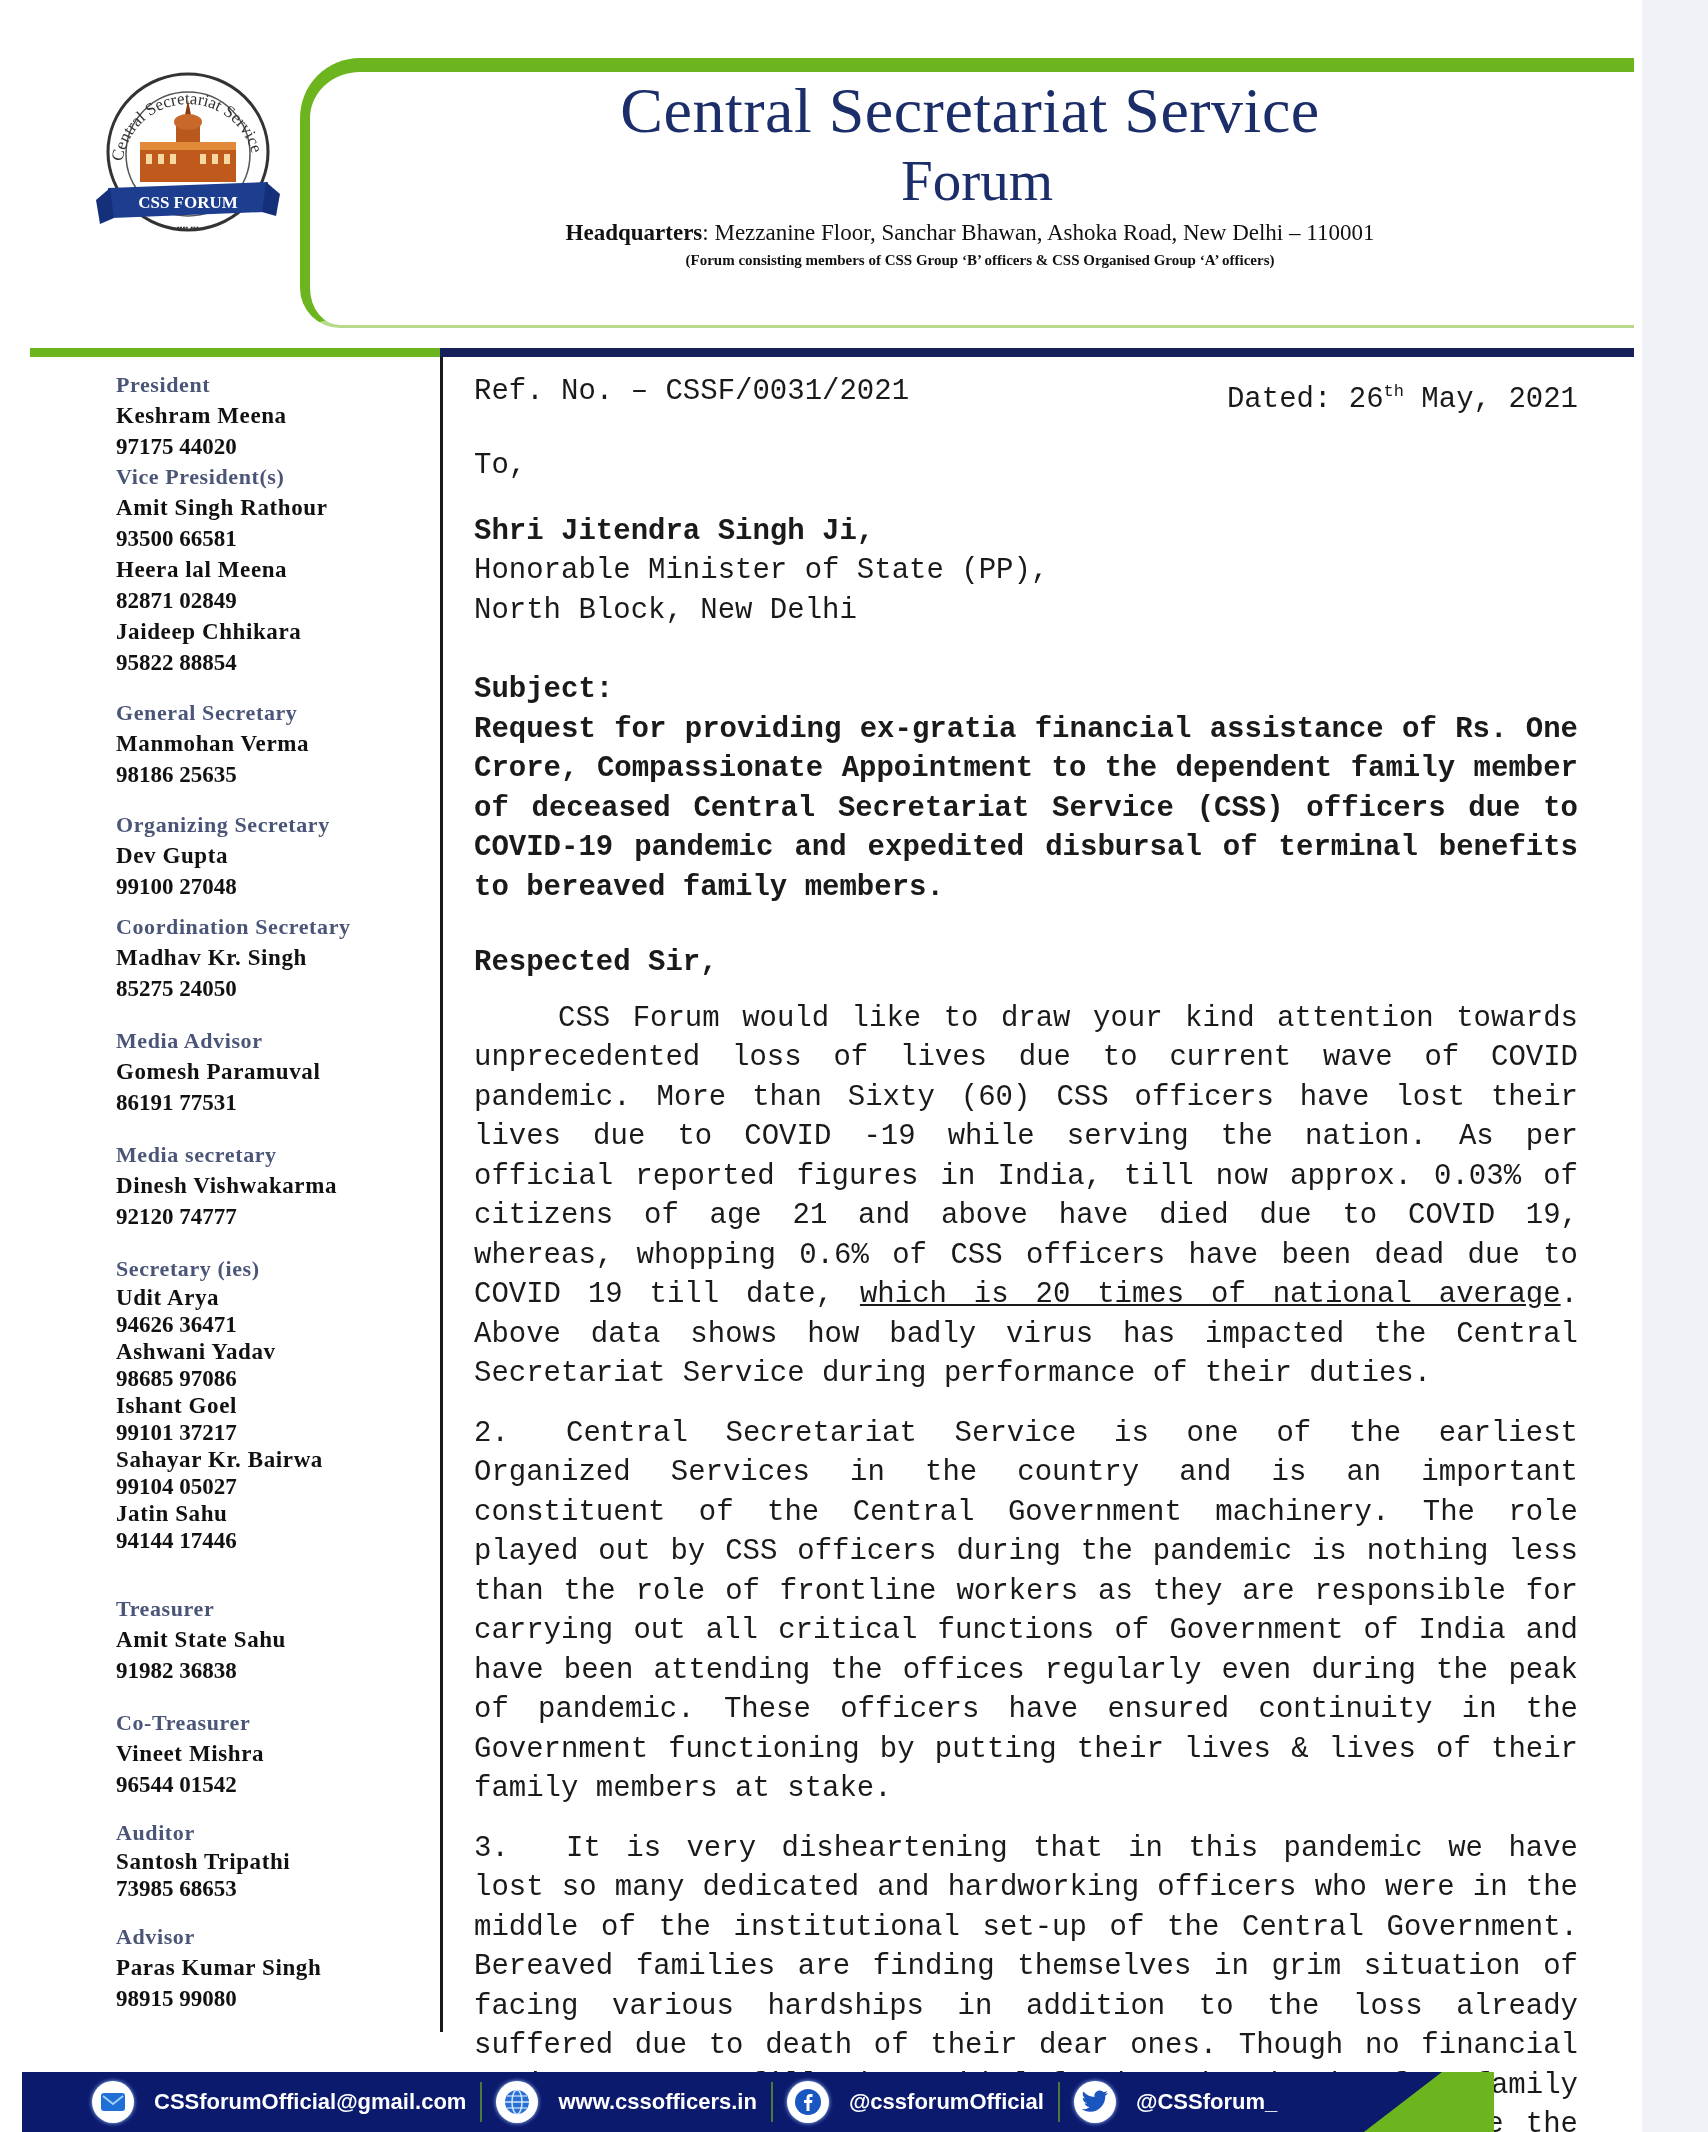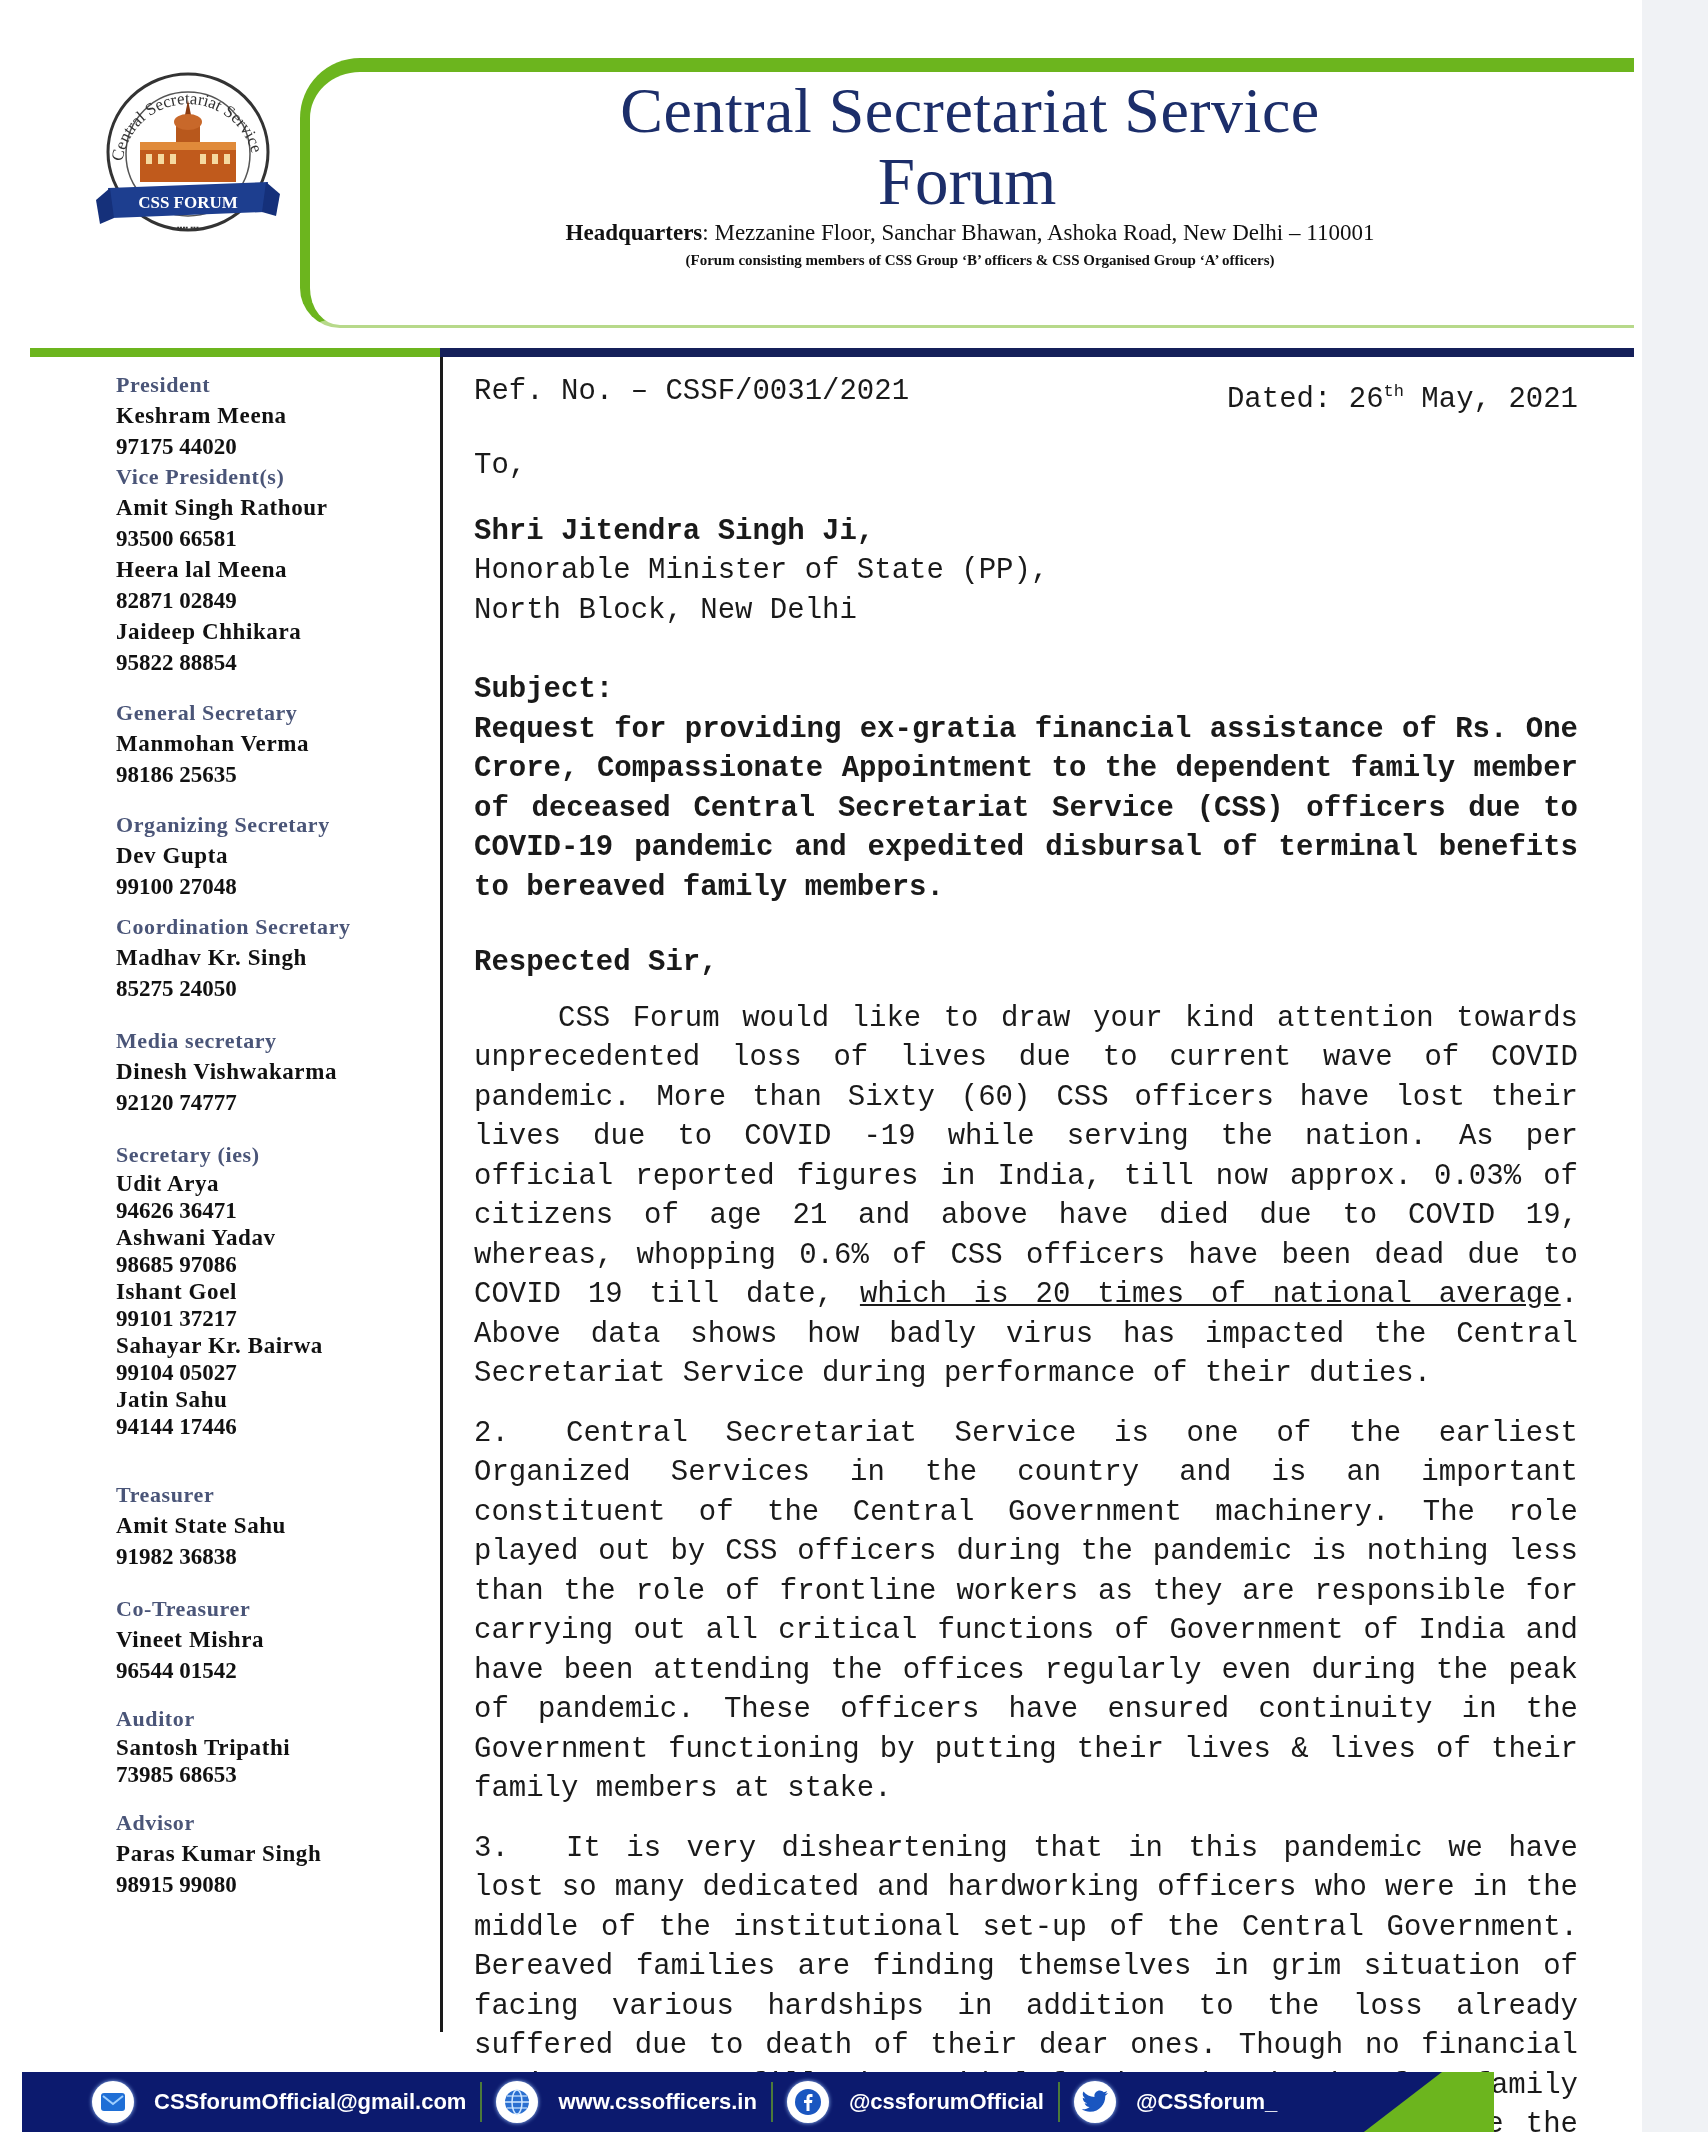--- a/index.html
+++ b/index.html
@@ -24,23 +24,23 @@
     border-top-left-radius: 60px;
     border-bottom-left-radius: 40px;
     box-sizing: border-box;
   }
   .org-title {
     position: absolute; left: 420px; top: 78px; width: 1100px; text-align: center;
     font-family: "Liberation Serif", serif; color: #1c2e6a;
     font-size: 64px; line-height: 66px; letter-spacing: 0.5px;
   }
   .org-subtitle {
-    position: absolute; left: 417px; top: 140px; width: 1100px; text-align: center;
+    position: absolute; left: 427px; top: 140px; width: 1100px; text-align: center;
     font-family: "Liberation Serif", serif; color: #1c2e6a;
-    font-size: 67px; line-height: 82px;
+    font-size: 57px; line-height: 82px;
   }
   .hq-line {
     position: absolute; left: 400px; top: 220px; width: 1140px; text-align: center;
     font-family: "Liberation Serif", serif; font-size: 23px; color: #111;
   }
   .hq-line b { font-weight: bold; }
   .forum-line {
     position: absolute; left: 380px; top: 252px; width: 1200px; text-align: center;
     font-family: "Liberation Serif", serif; font-size: 15px; font-weight: bold; color: #111;
   }
@@ -174,20 +174,25 @@
       <div class="sb-role">Organizing Secretary</div>
       <div class="sb-name">Dev Gupta</div>
       <div class="sb-phone">99100 27048</div>
     </div>
     <div class="sb-group">
       <div class="sb-role">Coordination Secretary</div>
       <div class="sb-name">Madhav Kr. Singh</div>
       <div class="sb-phone">85275 24050</div>
     </div>
     <div class="sb-group" style="margin-top:22px">
+      <div class="sb-role">Media Advisor</div>
+      <div class="sb-name">Gomesh Paramuval</div>
+      <div class="sb-phone">86191 77531</div>
+    </div>
+    <div class="sb-group" style="margin-top:22px">
       <div class="sb-role">Media secretary</div>
       <div class="sb-name">Dinesh Vishwakarma</div>
       <div class="sb-phone">92120 74777</div>
     </div>
     <div class="sb-group sb-tight" style="margin-top:22px">
       <div class="sb-role">Secretary (ies)</div>
       <div class="sb-name">Udit Arya</div>
       <div class="sb-phone">94626 36471</div>
       <div class="sb-name">Ashwani Yadav</div>
       <div class="sb-phone">98685 97086</div>

